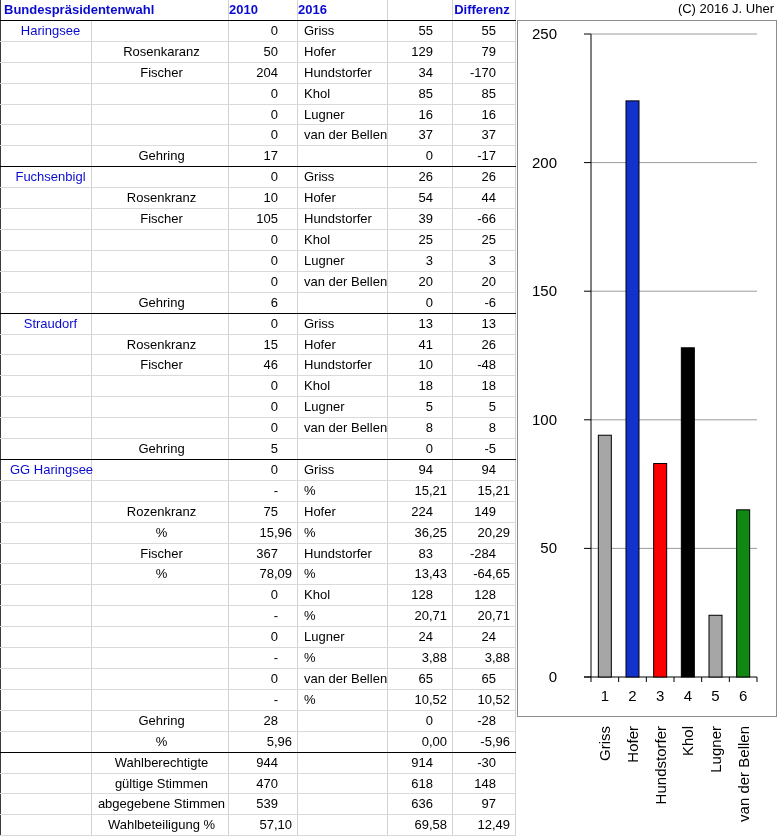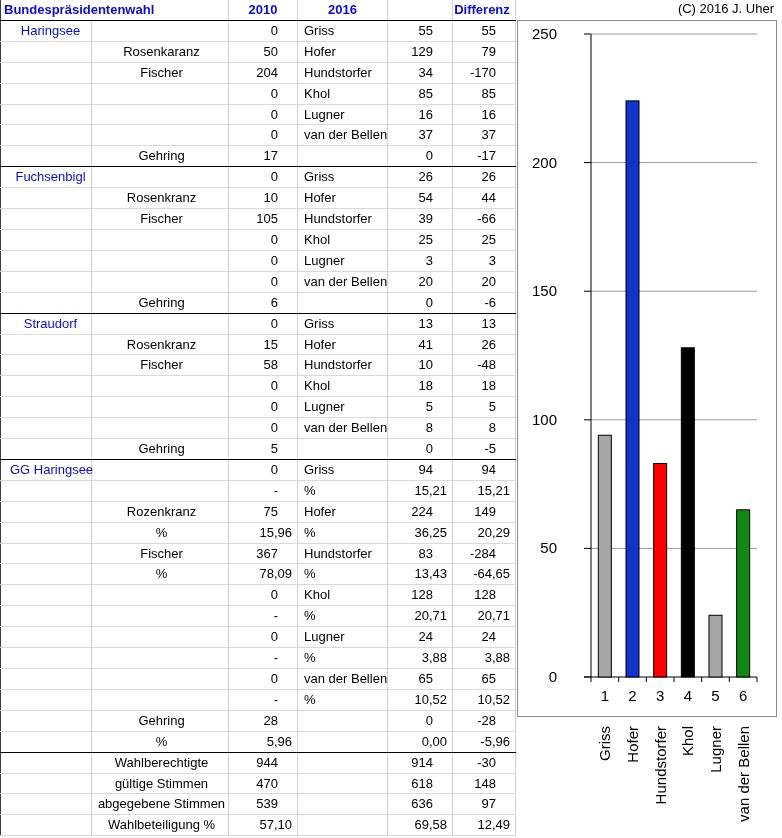--- a/index.html
+++ b/index.html
@@ -9,21 +9,21 @@
     --blue:#0b0bd0;
   }
   table{border-collapse:collapse;table-layout:fixed;width:515px;position:absolute;left:0;top:0}
   td{
     height:19.9px;padding:0;font-size:13px;line-height:19.9px;white-space:nowrap;
     overflow:visible;border-right:1px solid #d2d2d2;border-bottom:1px solid #dadada;color:#000;
   }
   td:first-child{border-left:1px solid #3c3c3c}
   thead td{color:var(--blue);font-weight:bold;border-bottom:1px solid #000}
   .hA{text-align:left;padding-left:3px}
-  .hC,.hD{text-align:center}
+  .hC,.hD{text-align:left}
   .hF{text-align:center;padding-right:4px}
   .a{color:var(--blue);text-align:center;padding-left:9px}
   .b{text-align:center;padding-left:3px}
   .d{text-align:left;padding-left:6px}
   .n{text-align:right}
   .ni{padding-right:19px}
   .nd{padding-right:5px}
   tr.sec td{border-bottom:1.7px solid #000}
   #chart{position:absolute;left:517px;top:0}
   #chart text{fill:#000;font-family:"Liberation Sans",sans-serif}
@@ -174,21 +174,21 @@
         <td class="a"></td>
         <td class="b">Rosenkranz</td>
         <td class="n ni">15</td>
         <td class="d">Hofer</td>
         <td class="n ni">41</td>
         <td class="n ni">26</td>
       </tr>
       <tr>
         <td class="a"></td>
         <td class="b">Fischer</td>
-        <td class="n ni">58</td>
+        <td class="n ni">46</td>
         <td class="d">Hundstorfer</td>
         <td class="n ni">10</td>
         <td class="n ni">-48</td>
       </tr>
       <tr>
         <td class="a"></td>
         <td class="b"></td>
         <td class="n ni">0</td>
         <td class="d">Khol</td>
         <td class="n ni">18</td>

